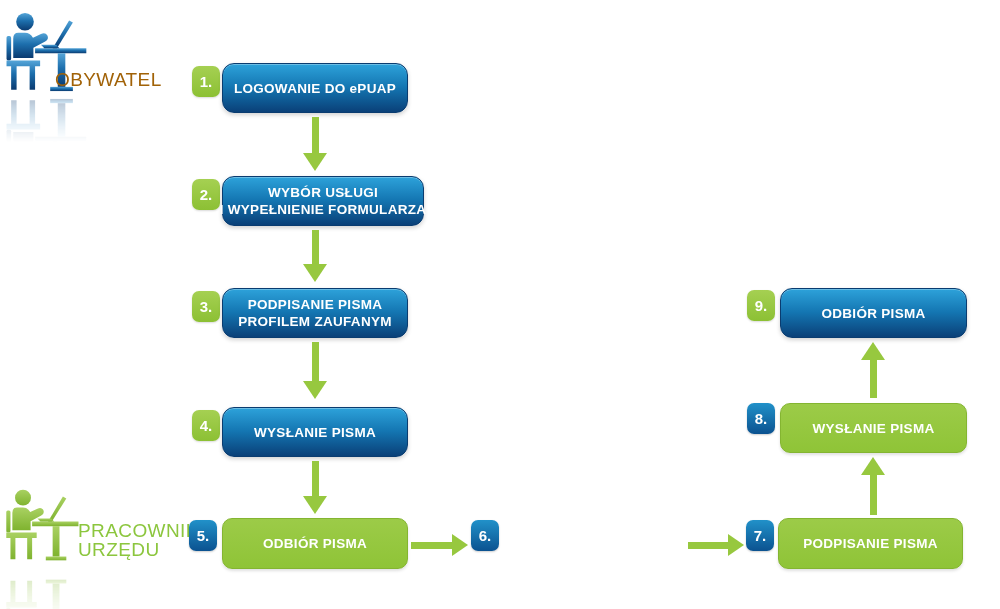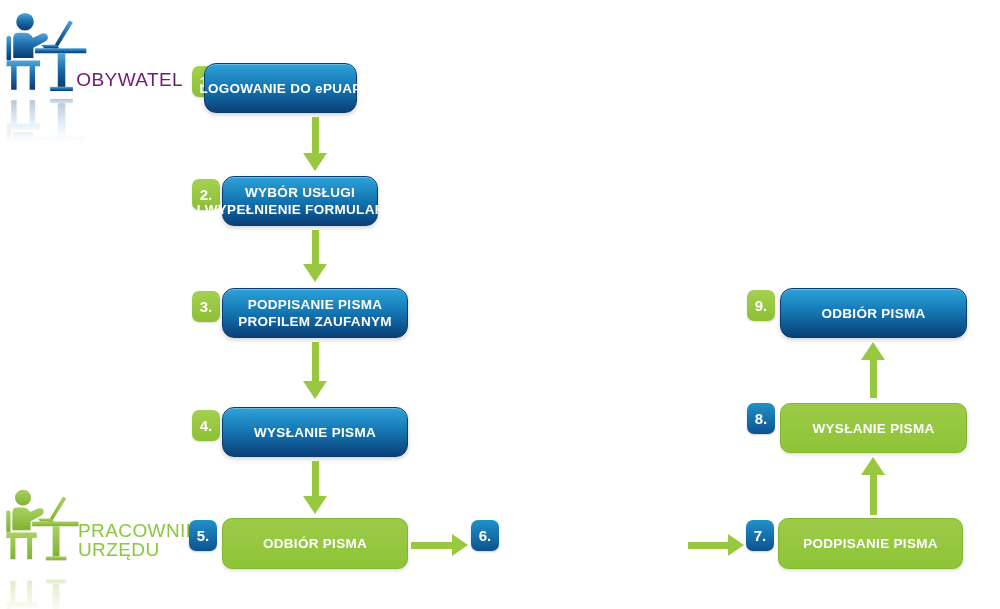--- a/index.html
+++ b/index.html
@@ -38,21 +38,21 @@
   .arrow.down .shaft{width:7px;flex:1;}
   .arrow.down .head{width:0;height:0;border-left:12px solid transparent;border-right:12px solid transparent;border-top:18px solid #97c83f;}
   .arrow.up{flex-direction:column-reverse;align-items:center;}
   .arrow.up .shaft{width:7px;flex:1;}
   .arrow.up .head{width:0;height:0;border-left:12px solid transparent;border-right:12px solid transparent;border-bottom:18px solid #97c83f;}
   .arrow.right{flex-direction:row;align-items:center;}
   .arrow.right .shaft{height:7px;flex:1;}
   .arrow.right .head{width:0;height:0;border-top:11px solid transparent;border-bottom:11px solid transparent;border-left:16px solid #97c83f;}
   
   .actor{position:absolute;font-size:19px;line-height:19px;letter-spacing:.4px;white-space:pre;}
-  .actor.citizen{color:#701a75;text-align:right;width:128px;}
+  .actor.citizen{color:#a16207;width:128px;}
   .actor.clerk{color:#8cc63e;}
   
   .figure{position:absolute;}
   .figure svg{display:block;}
   .figure .reflection{
     transform:scaleY(-1);opacity:.45;margin-top:2px;
     -webkit-mask-image:linear-gradient(to top,rgba(0,0,0,.7) 0%,rgba(0,0,0,0) 55%);
     mask-image:linear-gradient(to top,rgba(0,0,0,.7) 0%,rgba(0,0,0,0) 55%);
   }
 </style>
@@ -102,24 +102,24 @@
     <svg viewBox="0 0 100 100" width="76" height="88" class="reflection">
       <use href="#personShape" width="100" height="100" fill="url(#gradGreen)"></use>
     </svg>
   </div>
 
   <div class="actor citizen" style="left:55px;top:70px;">OBYWATEL</div>
   <div class="actor clerk" style="left:78px;top:521px;">PRACOWNIK
 URZĘDU</div>
 
   <div class="badge green" style="left:192px;top:66px;">1.</div>
-  <div class="box blue" style="left:204px;top:63px;width:153px;height:50px;">LOGOWANIE DO ePUAP</div>
+  <div class="box blue" style="left:222px;top:63px;width:186px;height:50px;">LOGOWANIE DO ePUAP</div>
 
   <div class="badge green" style="left:192px;top:179px;">2.</div>
-  <div class="box blue" style="left:222px;top:176px;width:156px;height:50px;">WYBÓR USŁUGI
+  <div class="box blue" style="left:222px;top:176px;width:202px;height:50px;">WYBÓR USŁUGI
 I WYPEŁNIENIE FORMULARZA</div>
 
   <div class="badge green" style="left:192px;top:291px;">3.</div>
   <div class="box blue" style="left:222px;top:288px;width:186px;height:50px;">PODPISANIE PISMA
 PROFILEM ZAUFANYM</div>
 
   <div class="badge green" style="left:192px;top:410px;">4.</div>
   <div class="box blue" style="left:222px;top:407px;width:186px;height:50px;">WYSŁANIE PISMA</div>
 
   <div class="badge blue" style="left:189px;top:520px;">5.</div>

